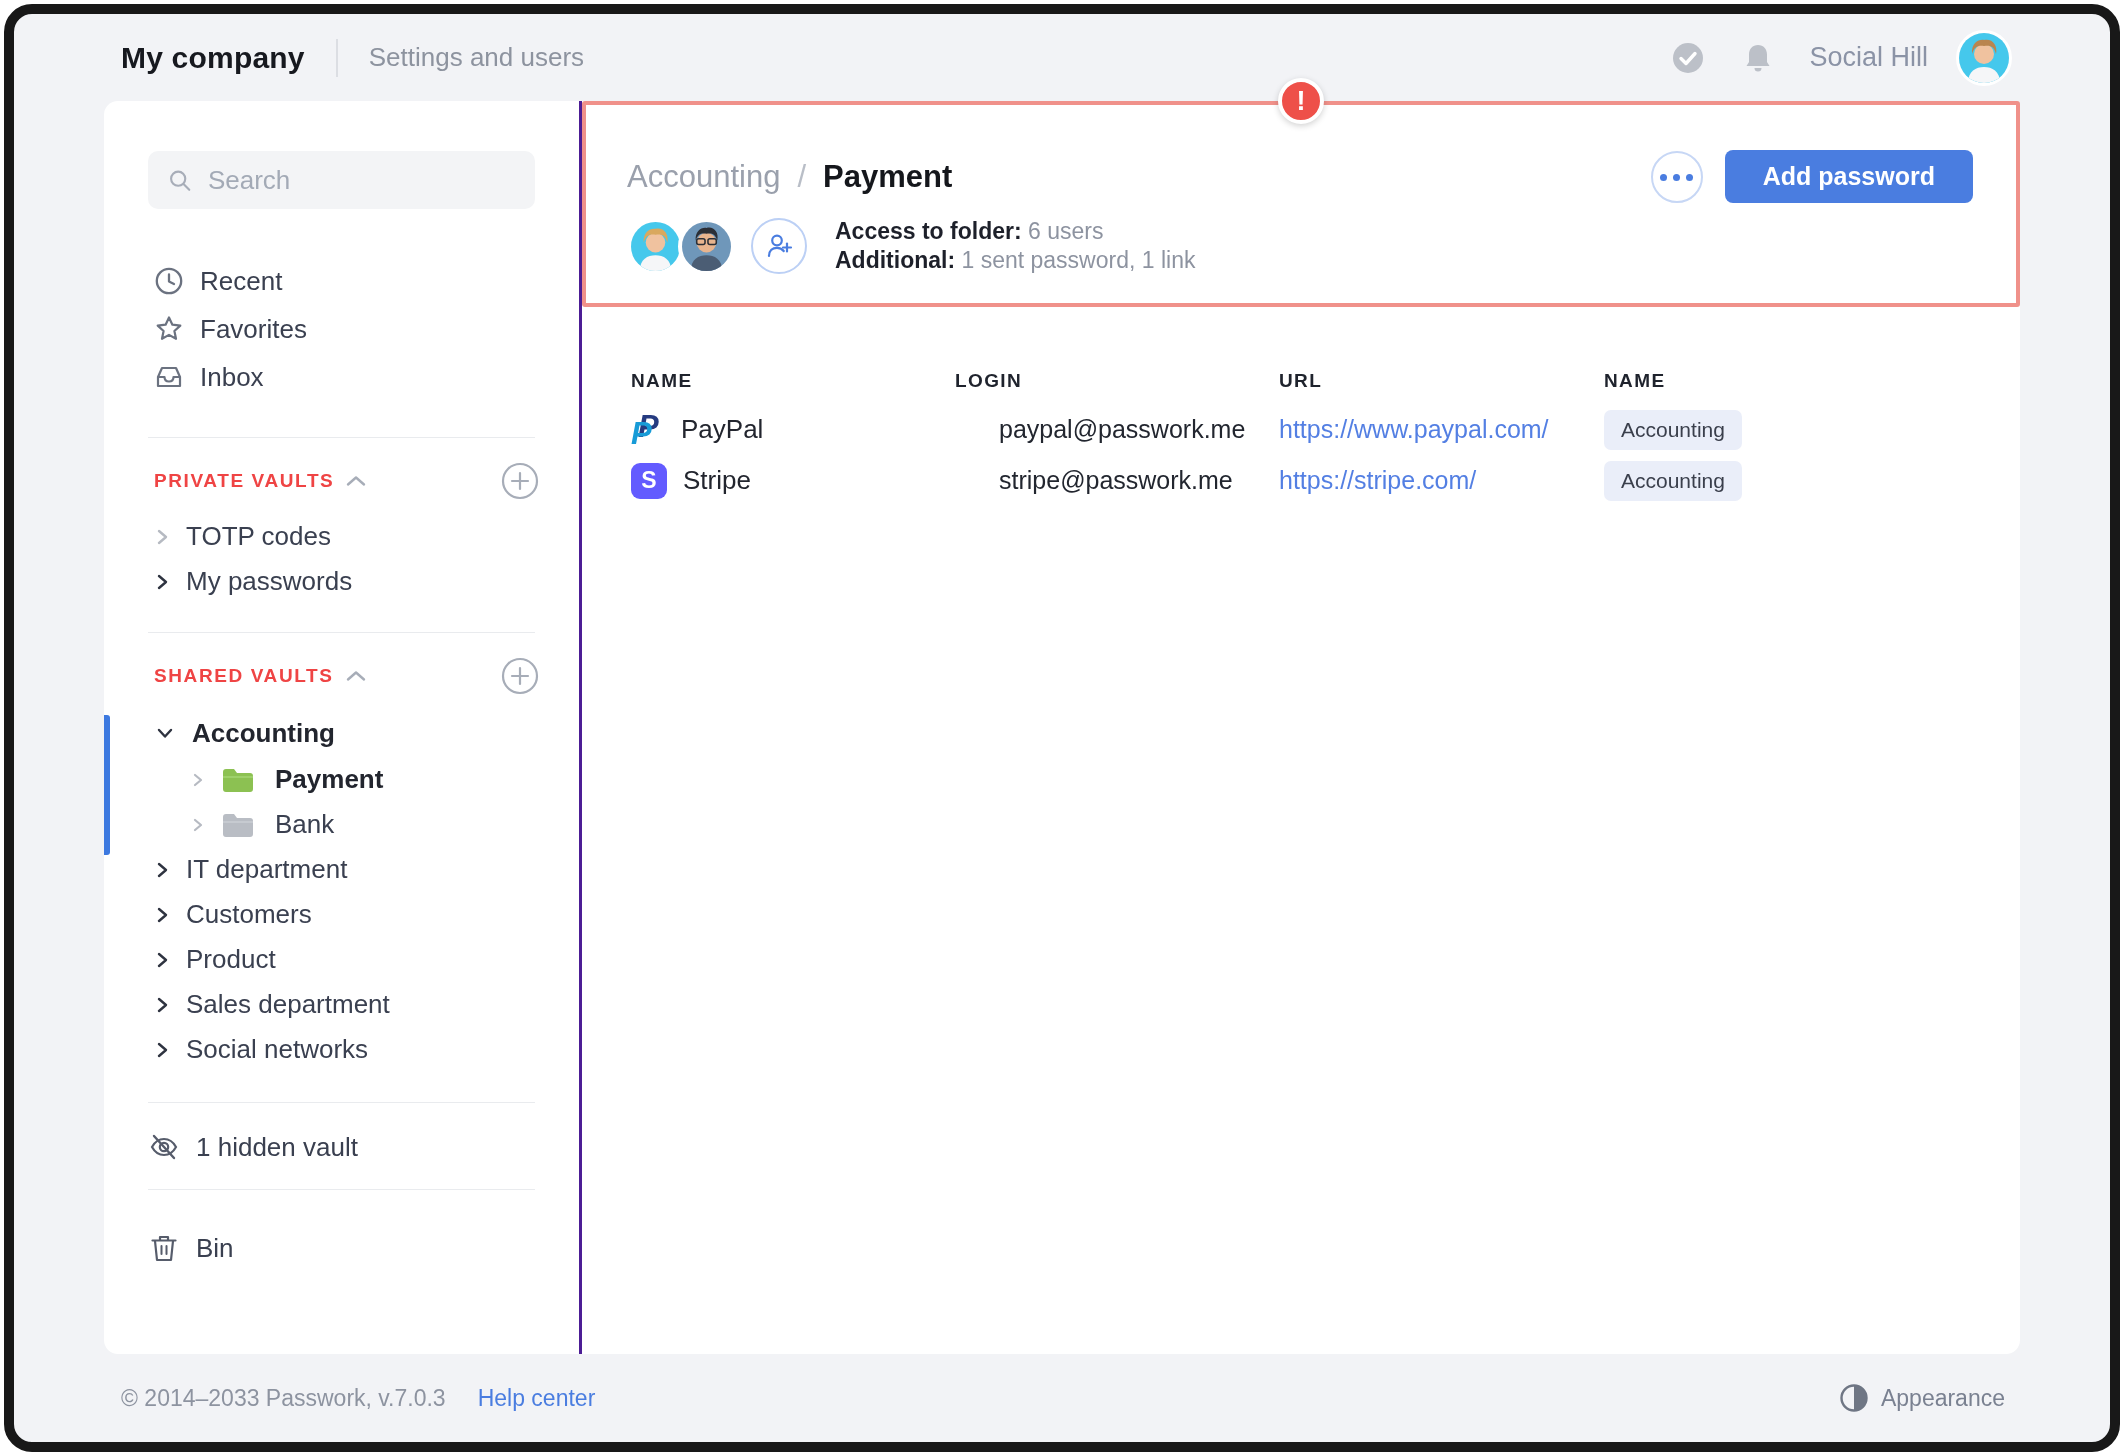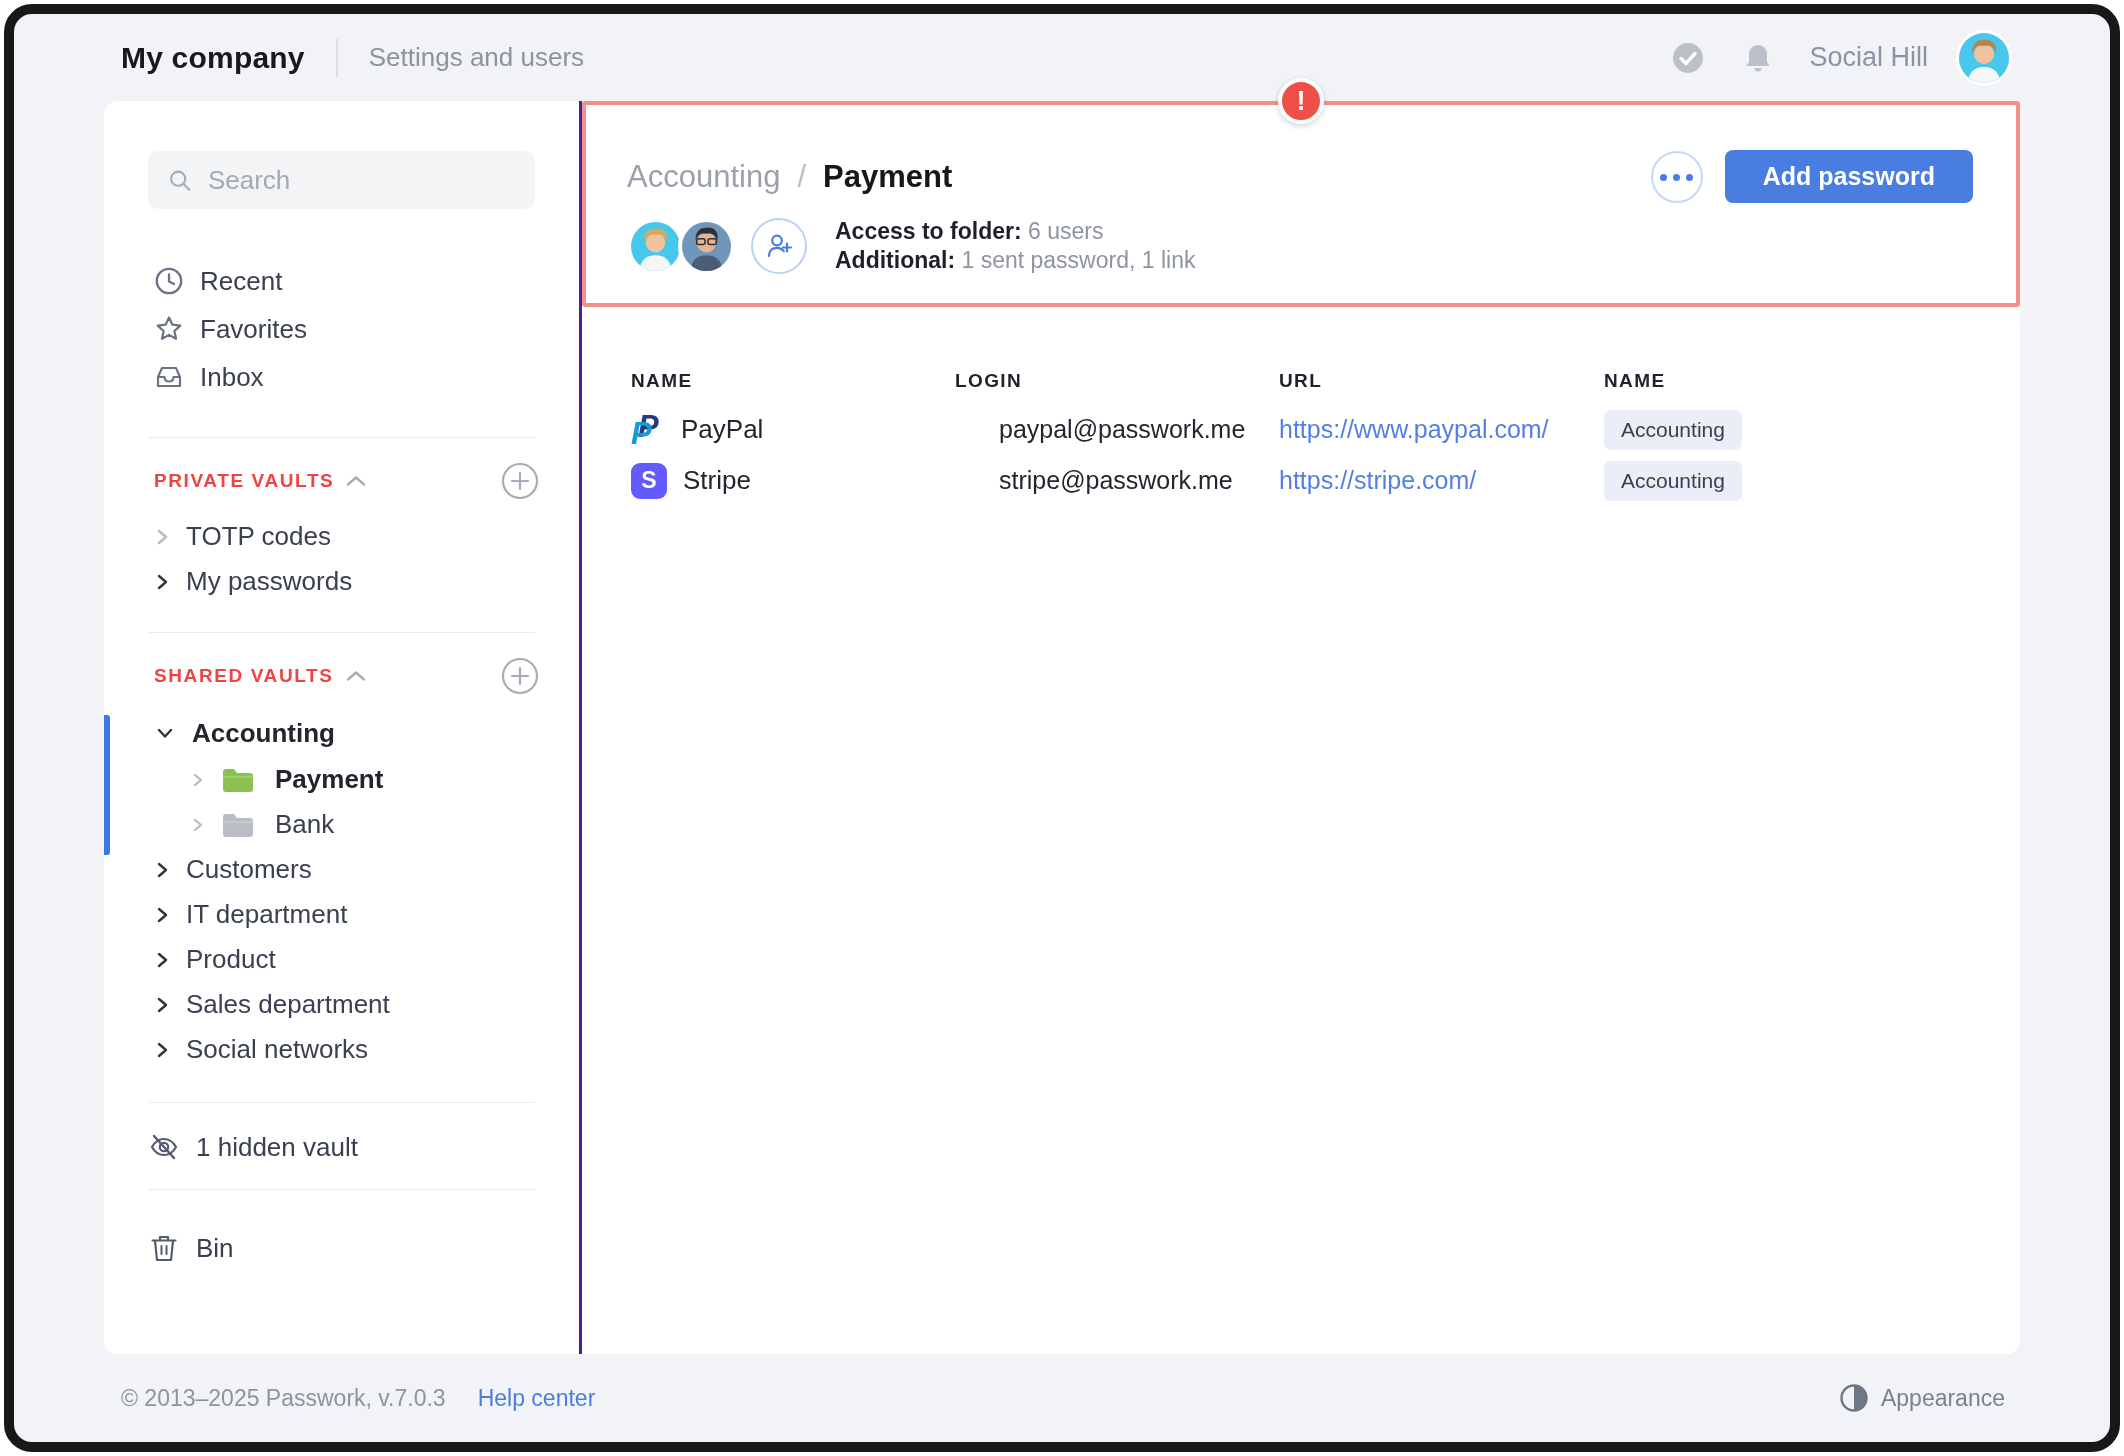--- a/index.html
+++ b/index.html
@@ -246,27 +246,27 @@
             <path d="M2 6 a3 3 0 0 1 3-3 h8 l3 4 h13 a3 3 0 0 1 3 3 v13 a3 3 0 0 1-3 3 h-24 a3 3 0 0 1-3-3 Z" fill="#b9bdc4"></path>
             <path d="M2 10 h30 v2 h-30 Z" fill="#c6cad0"></path>
           </svg>
           <span>Bank</span>
         </div>
 
         <div class="vault-item">
           <svg class="chev" width="12" height="18" viewBox="0 0 12 18">
             <polyline points="3,3 10,9 3,15" fill="none" stroke="#2e3340" stroke-width="2.4" stroke-linecap="round" stroke-linejoin="round"></polyline>
           </svg>
+          <span>IT department</span>
+        </div>
+        <div class="vault-item">
+          <svg class="chev" width="12" height="18" viewBox="0 0 12 18">
+            <polyline points="3,3 10,9 3,15" fill="none" stroke="#2e3340" stroke-width="2.4" stroke-linecap="round" stroke-linejoin="round"></polyline>
+          </svg>
           <span>Customers</span>
-        </div>
-        <div class="vault-item">
-          <svg class="chev" width="12" height="18" viewBox="0 0 12 18">
-            <polyline points="3,3 10,9 3,15" fill="none" stroke="#2e3340" stroke-width="2.4" stroke-linecap="round" stroke-linejoin="round"></polyline>
-          </svg>
-          <span>IT department</span>
         </div>
         <div class="vault-item">
           <svg class="chev" width="12" height="18" viewBox="0 0 12 18">
             <polyline points="3,3 10,9 3,15" fill="none" stroke="#2e3340" stroke-width="2.4" stroke-linecap="round" stroke-linejoin="round"></polyline>
           </svg>
           <span>Product</span>
         </div>
         <div class="vault-item">
           <svg class="chev" width="12" height="18" viewBox="0 0 12 18">
             <polyline points="3,3 10,9 3,15" fill="none" stroke="#2e3340" stroke-width="2.4" stroke-linecap="round" stroke-linejoin="round"></polyline>
@@ -398,21 +398,21 @@
           <div class="cell-url">https://stripe.com/</div>
           <div>
             <span class="tag-pill">Accounting</span>
           </div>
         </div>
       </div>
     </main>
   </div>
 
   <footer class="footer">
-    <span class="copyright">© 2013–2025 Passwork, v.7.0.3</span>
+    <span class="copyright">© 2014–2033 Passwork, v.7.0.3</span>
     <span class="help-link">Help center</span>
     <span class="footer-spacer"></span>
     <span class="appearance">
       <svg width="30" height="30" viewBox="0 0 30 30">
         <circle cx="15" cy="15" r="12.5" fill="none" stroke="#6f7684" stroke-width="2.4"></circle>
         <path d="M15 2.5 a12.5 12.5 0 0 1 0 25 Z" fill="#6f7684"></path>
       </svg>
       <span>Appearance</span>
     </span>
   </footer>

